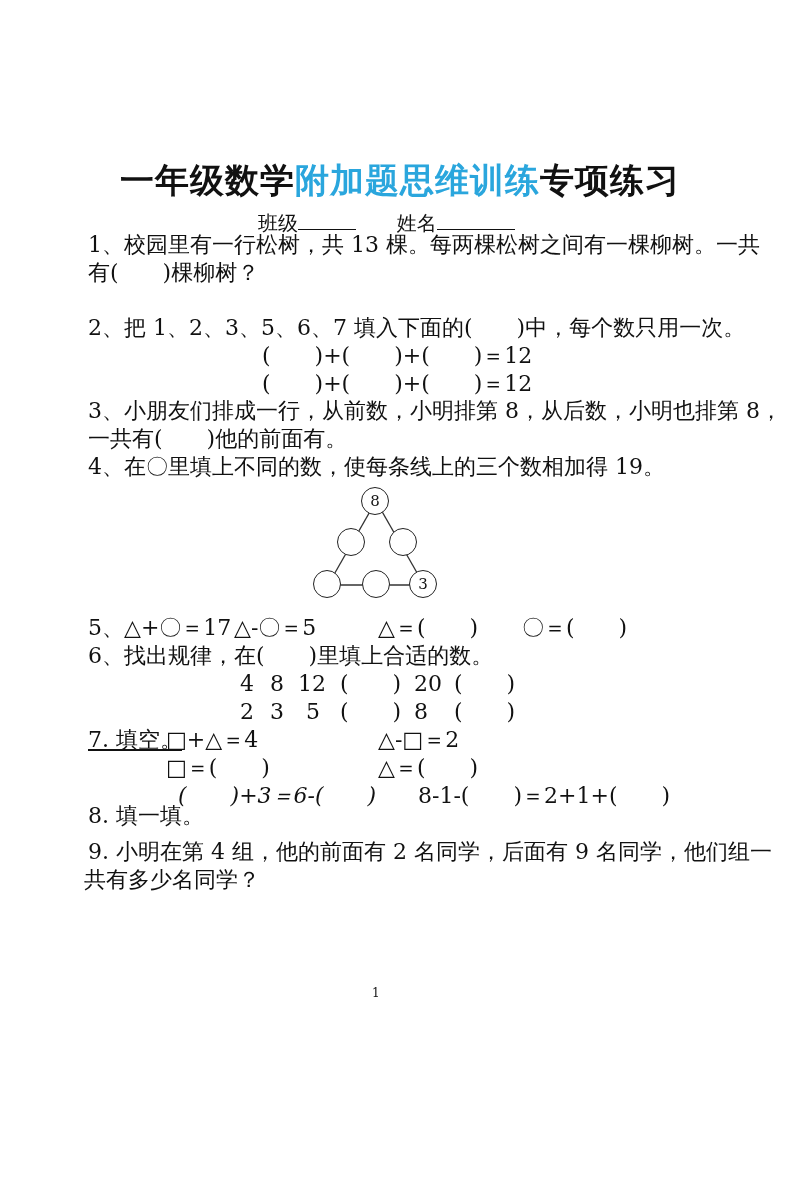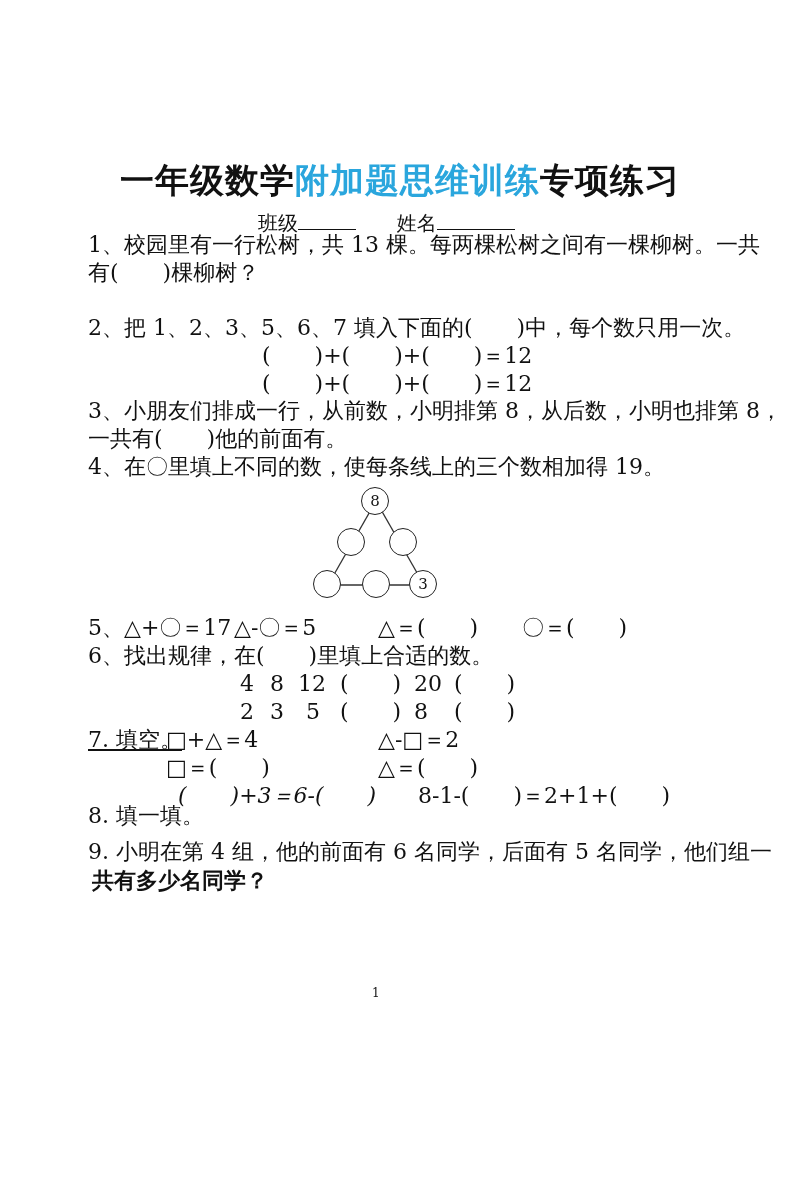--- a/index.html
+++ b/index.html
@@ -81,16 +81,16 @@
 <div class="abs q" style="left:88px; top:726px;text-decoration:underline;">7. 填空。</div>
 <div class="abs q" style="left:166px; top:726px;">□+△＝4</div>
 <div class="abs q" style="left:378px; top:726px;">△-□＝2</div>
 <div class="abs q" style="left:166px; top:754px;">□＝(　　)</div>
 <div class="abs q" style="left:378px; top:754px;">△＝(　　)</div>
 
 <div class="abs q" style="left:88px; top:782px;margin-top:20px;">8. 填一填。</div>
 <div class="abs q" style="left:178px; top:782px;font-style:italic;">(　　)+3＝6-(　　)</div>
 <div class="abs q" style="left:378px; top:782px;margin-left:40px;">8-1-(　　)＝2+1+(　　)</div>
 
-<div class="abs q" style="left:88px; top:838px;">9. 小明在第 4 组，他的前面有 6 名同学，后面有 5 名同学，他们组一</div>
-<div class="abs q" style="left:92px; top:866px;font-weight:bold;">共有多少名同学？</div>
+<div class="abs q" style="left:88px; top:838px;">9. 小明在第 4 组，他的前面有 2 名同学，后面有 9 名同学，他们组一</div>
+<div class="abs q" style="left:84px; top:866px;">共有多少名同学？</div>
 
 <div class="abs pagenum">1</div>
 
 </body></html>

